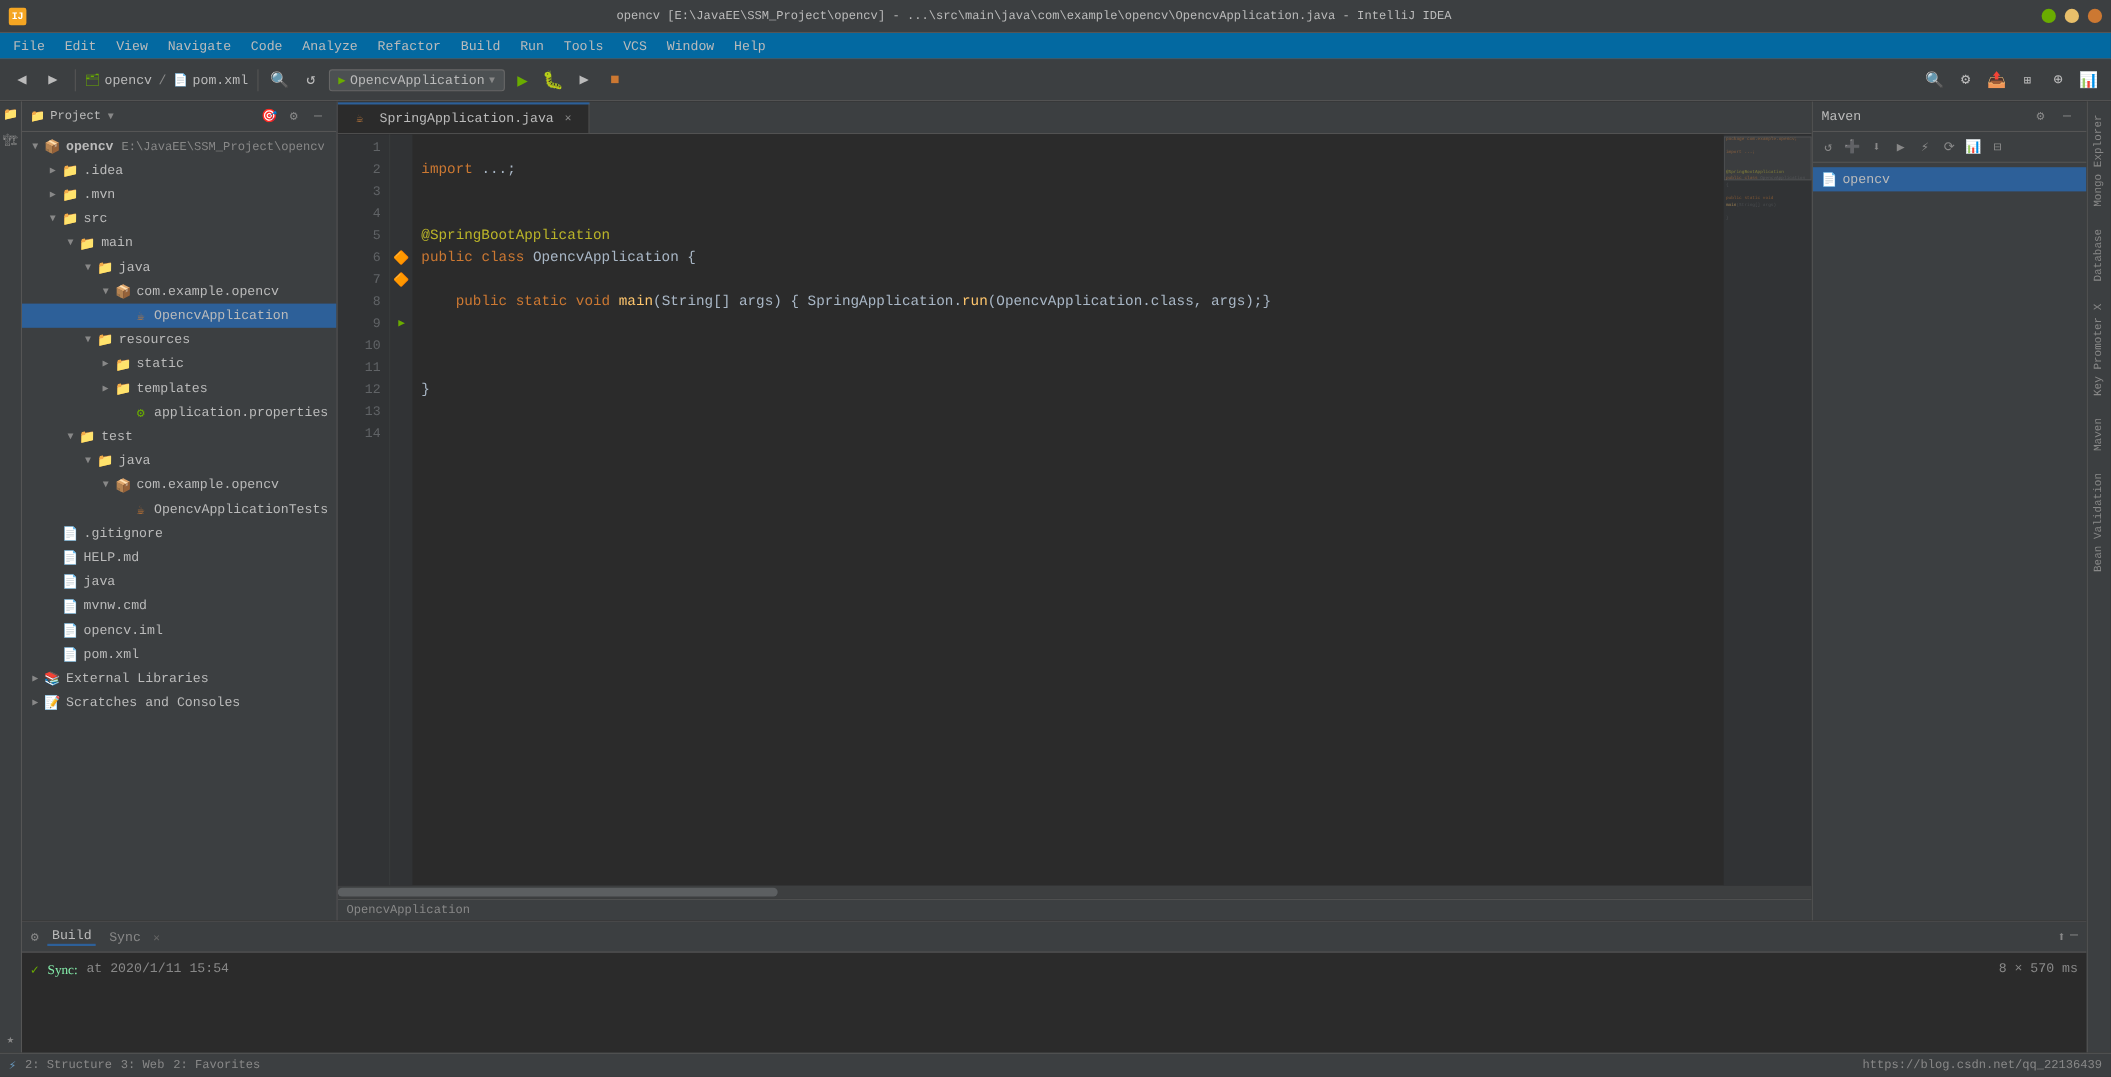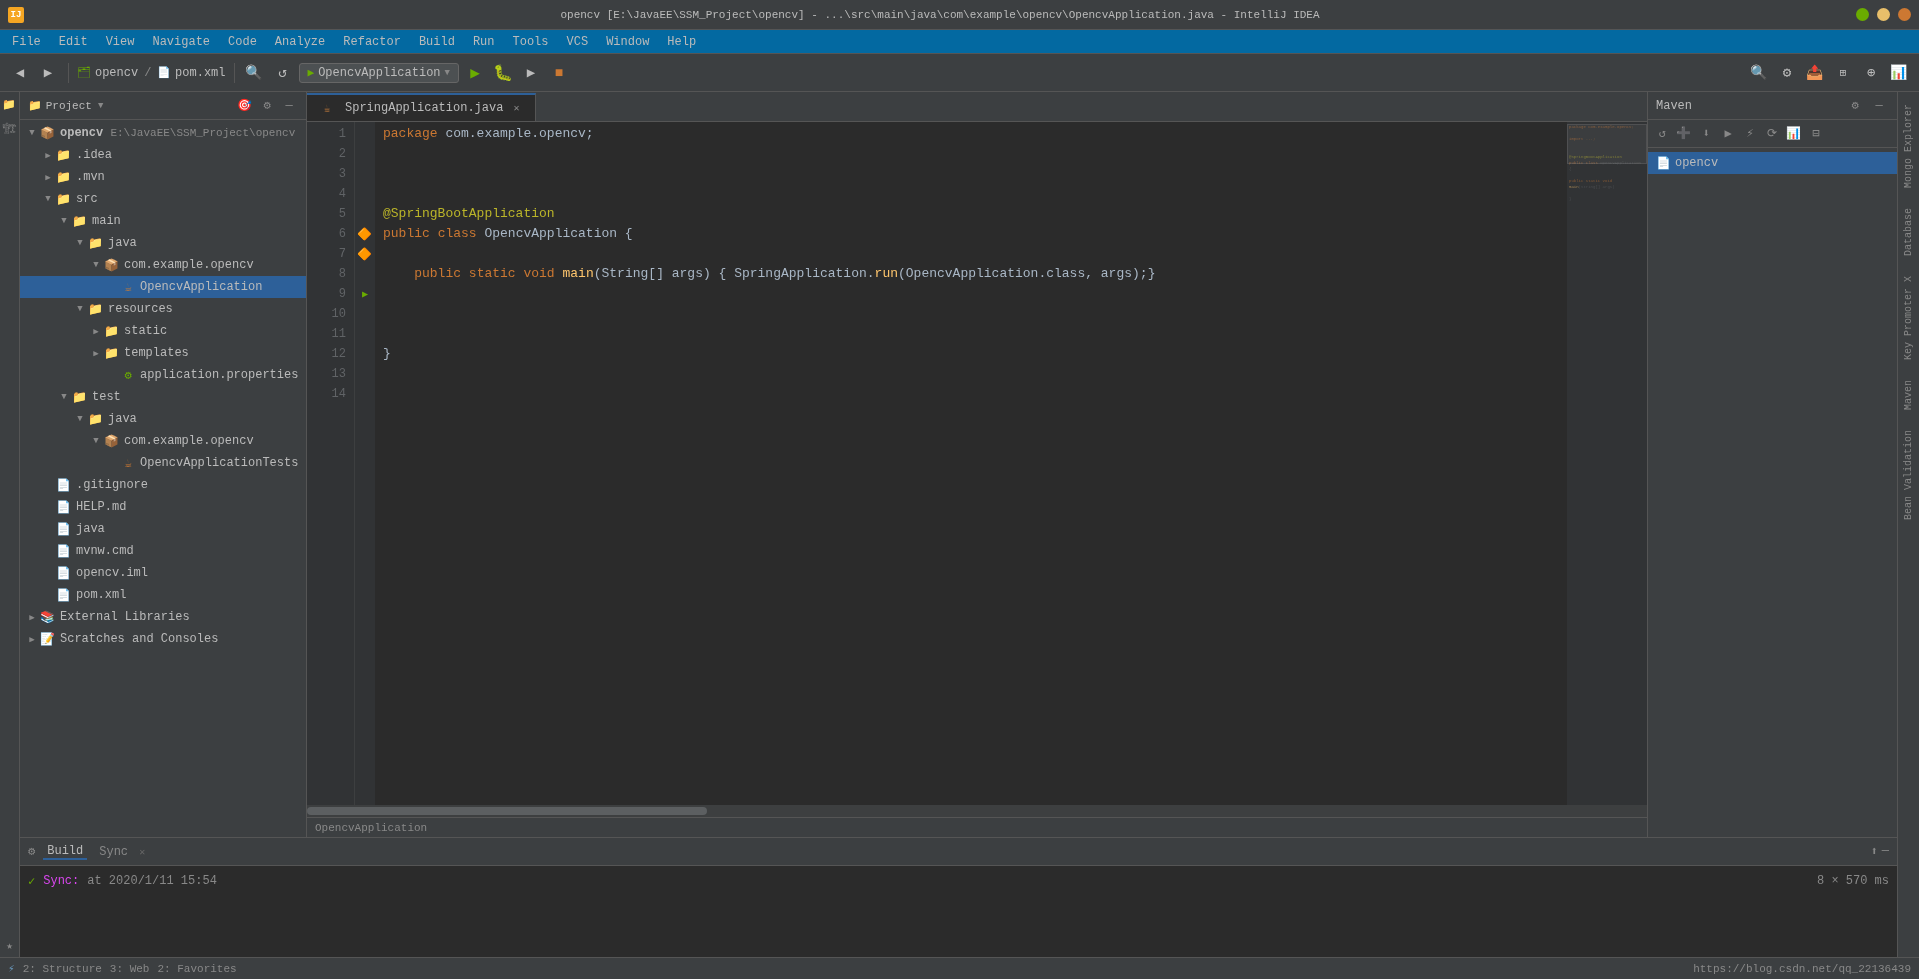--- a/index.html
+++ b/index.html
@@ -502,21 +502,22 @@
     .build-row {
       display: flex;
       align-items: center;
       gap: 8px;
       height: 22px;
     }
     .build-icon {
       color: #6aac00;
     }
     .build-text {
-      color: #d946ef;
+      color: #86efac;
+      font-family: Liberation Serif, serif;
     }
     .build-time {
       color: #888;
     }
     .build-stats {
       color: #888;
     }
 
     
     .editor-bottom-bar {
@@ -885,22 +886,22 @@
                 <span class="run-arrow">▶</span>
               </div>
             <div class="gutter-item"></div>
             <div class="gutter-item"></div>
             <div class="gutter-item"></div>
             <div class="gutter-item"></div>
             <div class="gutter-item"></div>
           </div>
 
           <div class="code-body">
-            <div class="code-line"><span class="kw">package</span><span> com.example.opencv;</span></div>
             <div class="code-line">&nbsp;</div>
+            <div class="code-line"><span class="kw">import</span><span style="color:#a9b7c6;"> ...</span><span>;</span></div>
             <div class="code-line">&nbsp;</div>
             <div class="code-line">&nbsp;</div>
             <div class="code-line"><span class="anno">@SpringBootApplication</span></div>
             <div class="code-line"><span class="kw">public</span><span> </span><span class="kw">class</span><span> OpencvApplication {</span></div>
             <div class="code-line">&nbsp;</div>
             <div class="code-line"><span>    </span><span class="kw">public</span><span> </span><span class="kw">static</span><span> </span><span class="kw">void</span><span> </span><span class="fn">main</span><span>(String[] args) { SpringApplication.</span><span class="fn">run</span><span>(OpencvApplication.class, args);}</span></div>
             <div class="code-line">&nbsp;</div>
             <div class="code-line">&nbsp;</div>
             <div class="code-line">&nbsp;</div>
             <div class="code-line"><span>}</span></div>

